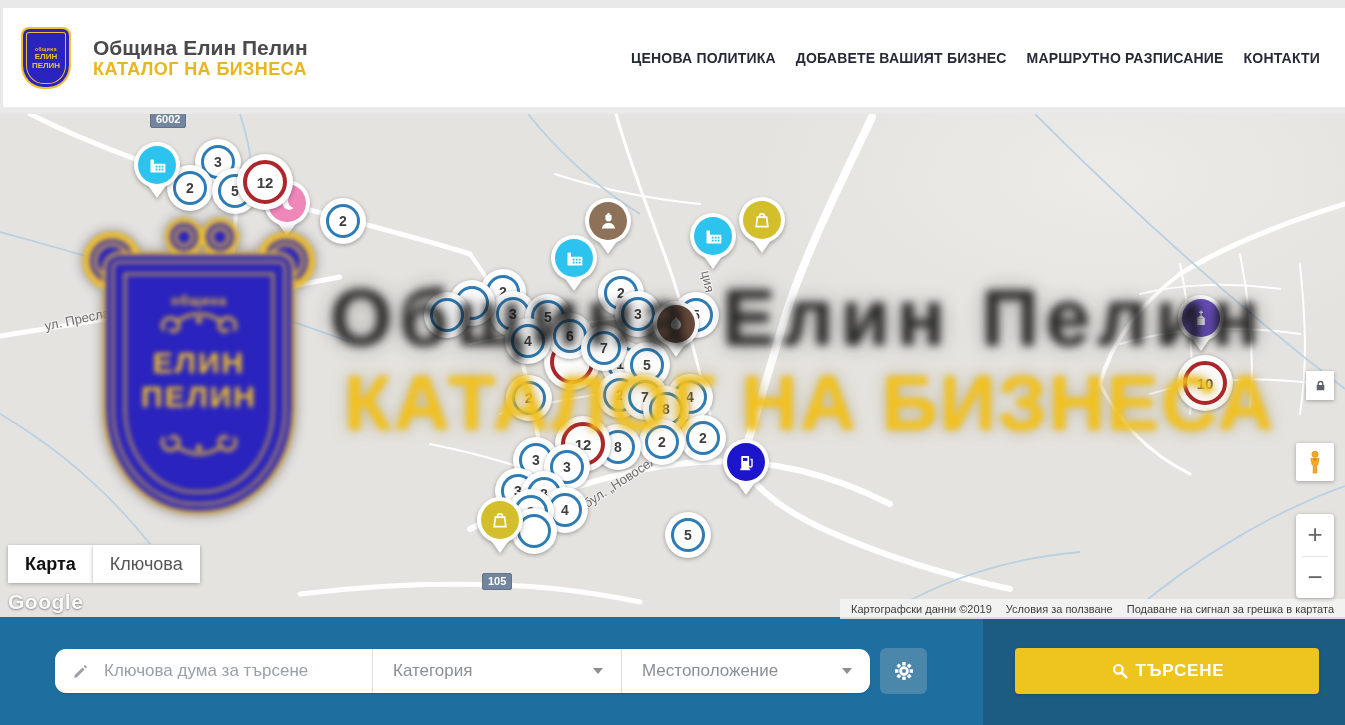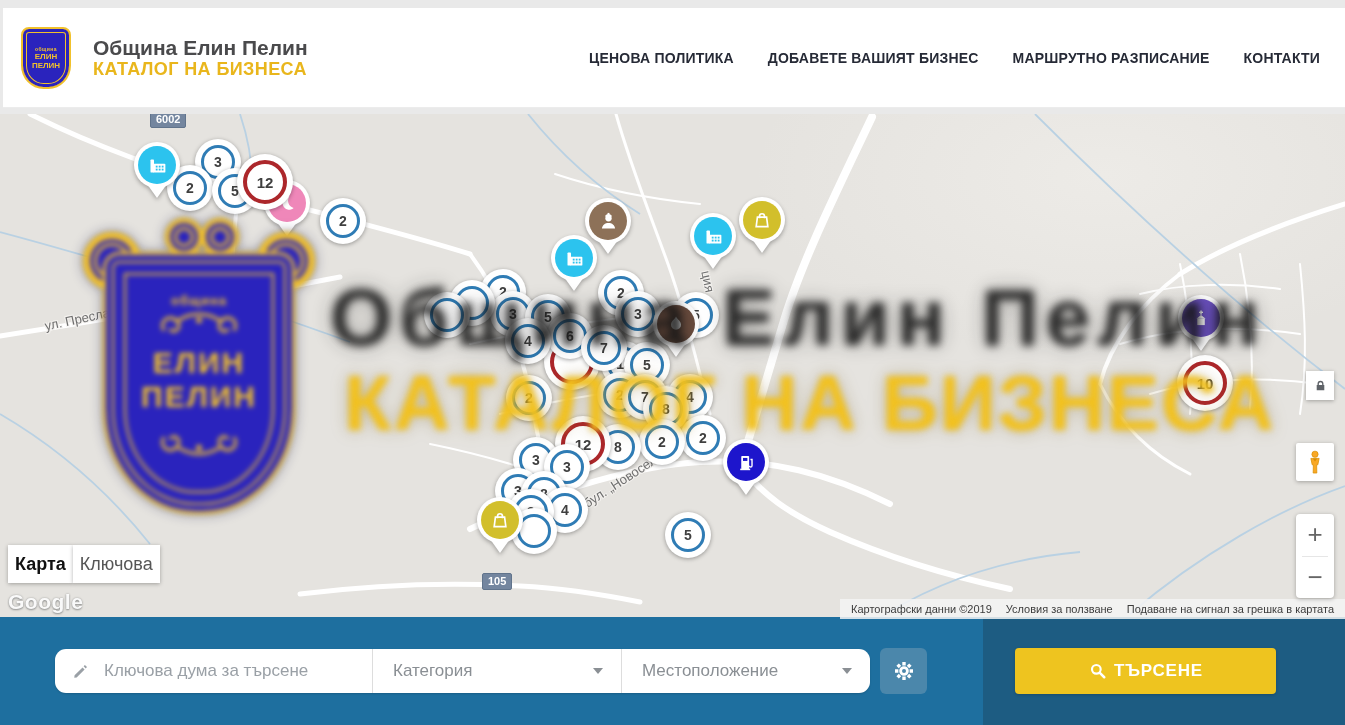--- a/index.html
+++ b/index.html
@@ -11,21 +11,21 @@
           border-bottom:1px solid #ececec;display:flex;align-items:center;z-index:700;}
   .brand{display:flex;align-items:center;gap:22px;padding-left:18px;cursor:pointer;}
   .emblem-sm{position:relative;width:46px;height:58px;background:#2a23bd;
              border:2px solid #f1c12c;border-radius:8px 8px 45% 45%/8px 8px 38% 38%;
              box-shadow:inset 0 0 0 3px #2a23bd,inset 0 0 0 4px #f1c12c;
              display:flex;flex-direction:column;align-items:center;justify-content:center;}
   .emblem-sm .motto{font-size:5px;color:#f1c12c;font-weight:bold;letter-spacing:.5px;}
   .emblem-sm .nm{font-size:8px;line-height:9px;color:#f1c12c;font-weight:bold;}
   .brand-title{font-size:21px;font-weight:bold;color:#4a4a4c;line-height:23px;}
   .brand-subtitle{font-size:18px;font-weight:bold;color:#e9b61c;letter-spacing:.4px;line-height:20px;}
-  .nav{margin-left:auto;display:flex;gap:34px;padding-right:25px;}
+  .nav{margin-left:auto;display:flex;gap:20px;padding-right:25px;}
   .nav-item{font-size:14px;font-weight:bold;color:#262a36;letter-spacing:.2px;cursor:pointer;white-space:nowrap;}
 
   
   .map{position:absolute;left:0;top:114px;width:1345px;height:510px;background:#e5e3df;overflow:hidden;}
   .map::before{content:'';position:absolute;inset:0;
       background:radial-gradient(ellipse 500px 260px at 82% 12%, #edebe7 0%, rgba(237,235,231,0) 70%);}
   .roads{position:absolute;left:0;top:0;}
 
   .road-label{position:absolute;font-size:13px;color:#6f6f6f;white-space:nowrap;
       text-shadow:1px 1px 0 #f3f1ee,-1px -1px 0 #f3f1ee,1px -1px 0 #f3f1ee,-1px 1px 0 #f3f1ee;}
@@ -64,21 +64,21 @@
       box-shadow:inset 0 0 0 4px #2a23bd,inset 0 0 0 7px #f1c12c;}
   .wm-curl.left{left:-2px;top:10px;width:44px;height:44px;}
   .wm-curl.right{right:-2px;top:10px;width:44px;height:44px;}
   .wm-curl.c1{left:80px;top:-4px;width:28px;height:28px;border-width:5px;}
   .wm-curl.c2{left:116px;top:-4px;width:28px;height:28px;border-width:5px;}
   .wm-motto{margin-top:38px;font-size:13px;font-weight:bold;color:#f1c12c;letter-spacing:1px;}
   .wm-name{font-size:30px;line-height:34px;font-weight:bold;color:#f1c12c;letter-spacing:2px;}
 
   
   .maptype{position:absolute;left:8px;top:431px;display:flex;z-index:620;}
-  .maptype .btn{height:38px;background:#fff;display:flex;align-items:center;padding:0 7px;
+  .maptype .btn{height:38px;background:#fff;display:flex;align-items:center;padding:0 17px;
       font-size:18px;cursor:pointer;box-shadow:0 1px 4px rgba(0,0,0,.3);text-align:center;}
   .maptype .btn.active{font-weight:bold;color:#111;}
   .maptype .btn.inactive{color:#565656;}
   .google-logo{position:absolute;left:8px;top:476px;font-size:21px;font-weight:bold;color:rgba(255,255,255,.95);
       letter-spacing:.5px;text-shadow:0 1px 2px rgba(60,64,67,.45),0 0 2px rgba(60,64,67,.35);cursor:pointer;z-index:620;}
   .attribution{position:absolute;right:0;top:485px;height:20px;background:rgba(245,245,245,.85);
       display:flex;align-items:center;font-size:11px;color:#3c3c3c;padding:0 4px;z-index:620;}
   .attribution span{margin:0 7px;white-space:nowrap;}
   .attribution .link{cursor:pointer;}
   .ctl{position:absolute;background:#fff;box-shadow:0 1px 4px rgba(0,0,0,.3);display:flex;
@@ -100,21 +100,21 @@
   .seg-kw{width:300px;padding-left:17px;gap:12px;}
   .seg-kw input{border:none;outline:none;flex:1;font-size:17px;color:#555;background:transparent;
       font-family:"Liberation Sans",sans-serif;}
   .seg-kw input::placeholder{color:#9aa0a6;opacity:1;}
   .vdiv{width:1px;background:#ddd;}
   .seg-sel{flex:1;padding:0 18px 0 20px;justify-content:space-between;cursor:pointer;}
   .seg-sel .sel-label{font-size:17px;color:#8a8f94;}
   .caret{width:0;height:0;border-left:5px solid transparent;border-right:5px solid transparent;border-top:6px solid #8a8f94;}
   .gearbtn{position:absolute;left:880px;top:31px;width:47px;height:46px;background:#4b87ab;border-radius:6px;
       display:flex;align-items:center;justify-content:center;cursor:pointer;}
-  .searchbtn{position:absolute;left:32px;top:31px;width:261px;height:46px;background:#eec41f;border-radius:4px;
+  .searchbtn{position:absolute;left:32px;top:31px;width:304px;height:46px;background:#eec41f;border-radius:4px;
       display:flex;align-items:center;justify-content:center;gap:6px;cursor:pointer;
       box-shadow:0 1px 3px rgba(0,0,0,.18);}
   .searchbtn .lbl{font-size:17px;font-weight:bold;color:#fff;letter-spacing:.8px;}
 </style>
 </head>
 <body>
 
 <div class="page">
 
   <header class="header">

